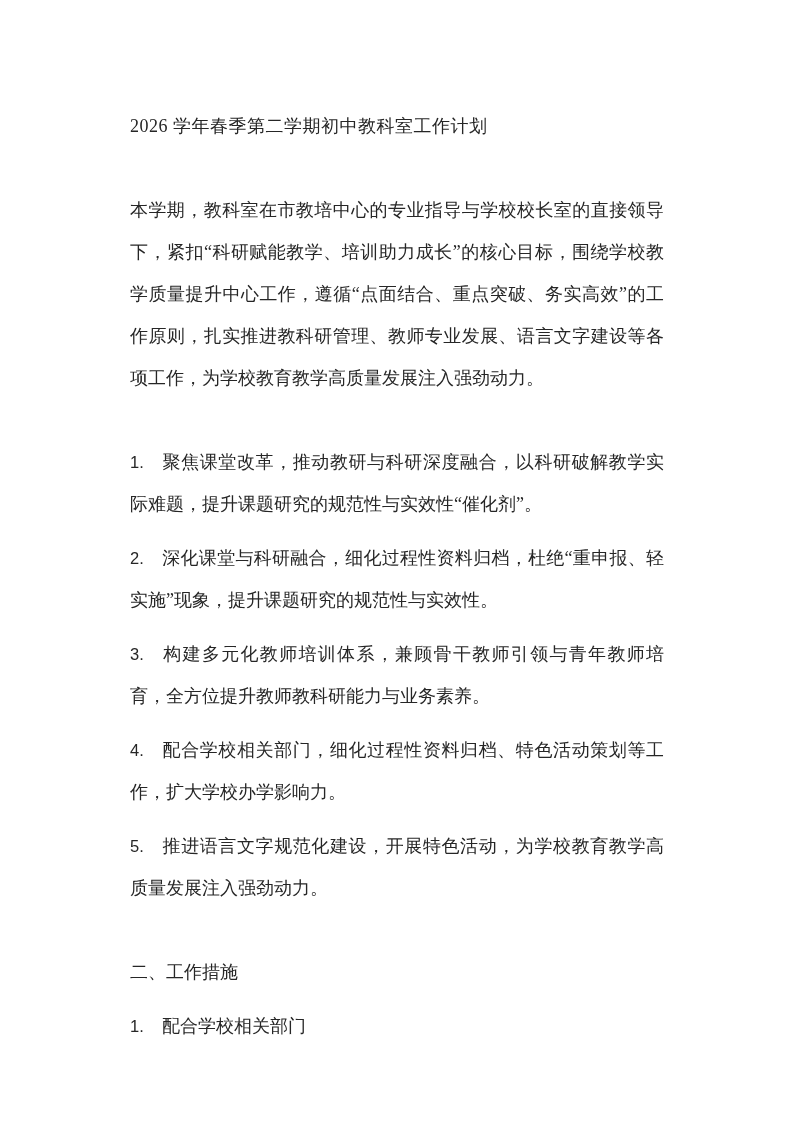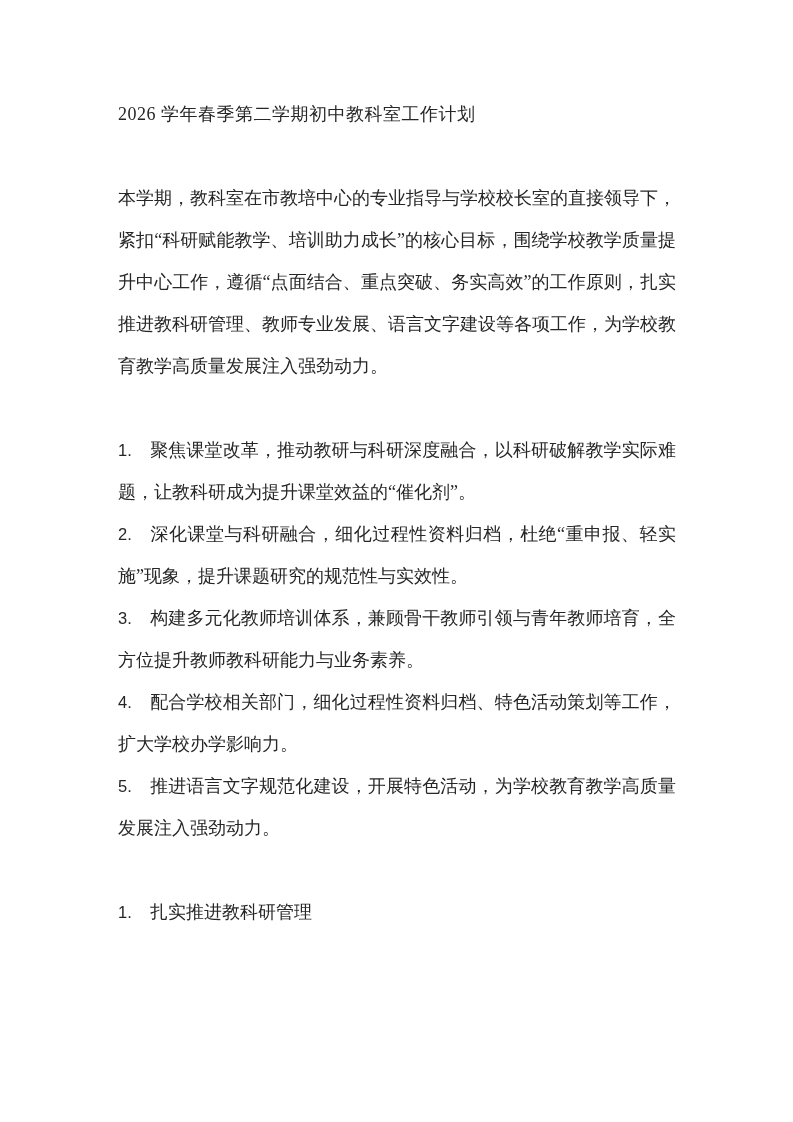--- a/index.html
+++ b/index.html
@@ -15,21 +15,21 @@
     box-sizing: border-box;
     padding: 93px 117px 0 118px;
     overflow: hidden;
     font-family: "Liberation Serif", "DejaVu Serif", serif;
     color: #262626;
     font-size: 18px;
     line-height: 42px;
     text-align: justify;
   }
   .page p {
-    margin: 0;
+    margin: 12px;
     padding: 0;
   }
   .gap-after {
     margin-bottom: 42px !important;
   }
   .title {
     letter-spacing: 0.5px;
   }
   .num {
     display: inline-block;
@@ -43,37 +43,38 @@
 <body>
 
 <div class="page">
 
   <p class="title gap-after">2026 学年春季第二学期初中教科室工作计划</p>
 
   <p class="para gap-after">本学期，教科室在市教培中心的专业指导与学校校长室的直接领导下，紧扣“科研赋能教学、培训助力成长”的核心目标，围绕学校教学质量提升中心工作，遵循“点面结合、重点突破、务实高效”的工作原则，扎实推进教科研管理、教师专业发展、语言文字建设等各项工作，为学校教育教学高质量发展注入强劲动力。</p>
 
 
   <p class="item">
-    <span class="num">1.</span><span>聚焦课堂改革，推动教研与科研深度融合，以科研破解教学实际难题，让教科研成为提升课堂效益的“催化剂”。</span>
+    <span class="num">1.</span><span>聚焦课堂改革，推动教研与科研深度融合，以科研破解教学实际难题，提升课题研究的规范性与实效性“催化剂”。</span>
   </p>
 
   <p class="item">
     <span class="num">2.</span><span>深化课堂与科研融合，细化过程性资料归档，杜绝“重申报、轻实施”现象，提升课题研究的规范性与实效性。</span>
   </p>
 
   <p class="item">
     <span class="num">3.</span><span>构建多元化教师培训体系，兼顾骨干教师引领与青年教师培育，全方位提升教师教科研能力与业务素养。</span>
   </p>
 
   <p class="item">
     <span class="num">4.</span><span>配合学校相关部门，细化过程性资料归档、特色活动策划等工作，扩大学校办学影响力。</span>
   </p>
 
   <p class="item gap-after">
     <span class="num">5.</span><span>推进语言文字规范化建设，开展特色活动，为学校教育教学高质量发展注入强劲动力。</span>
   </p>
 
+  <p class="heading">二、工作措施</p>
 
   <p class="item">
-    <span class="num">1.</span><span>扎实推进教科研管理</span>
+    <span class="num">1.</span><span>配合学校相关部门</span>
   </p>
 
 </div>
 
 </body></html>

